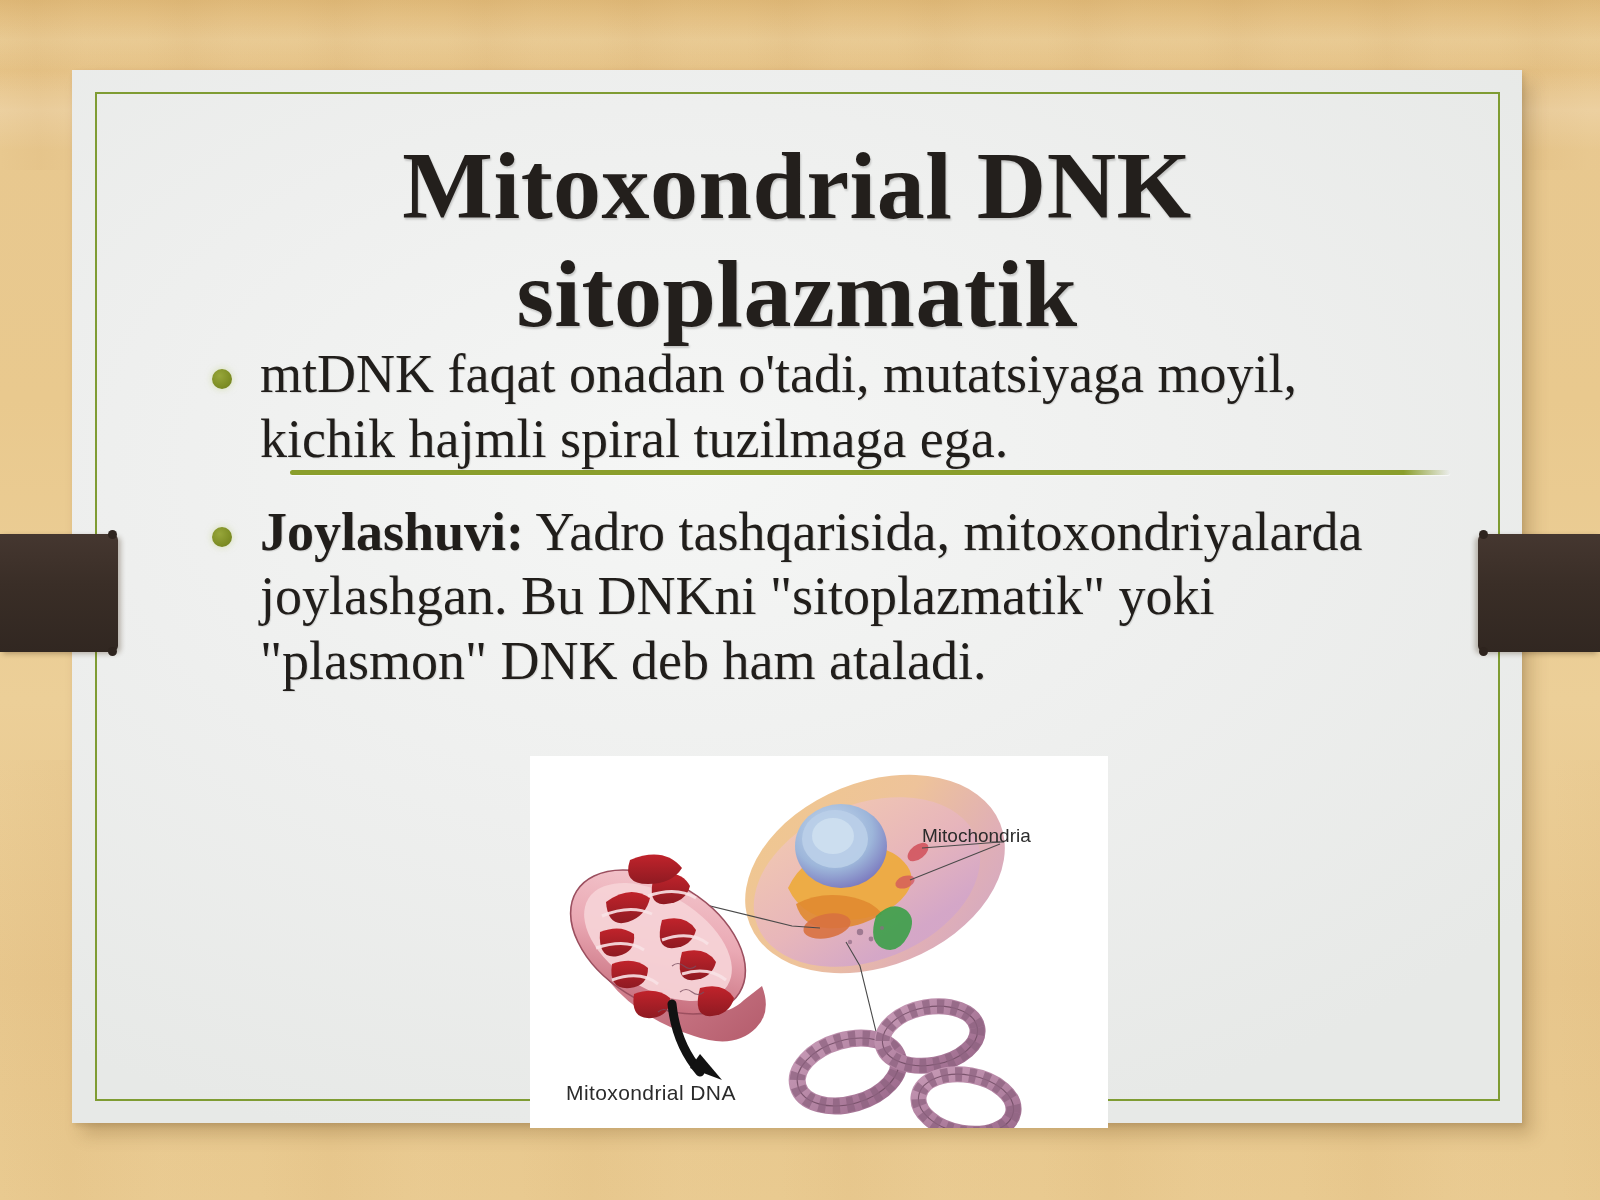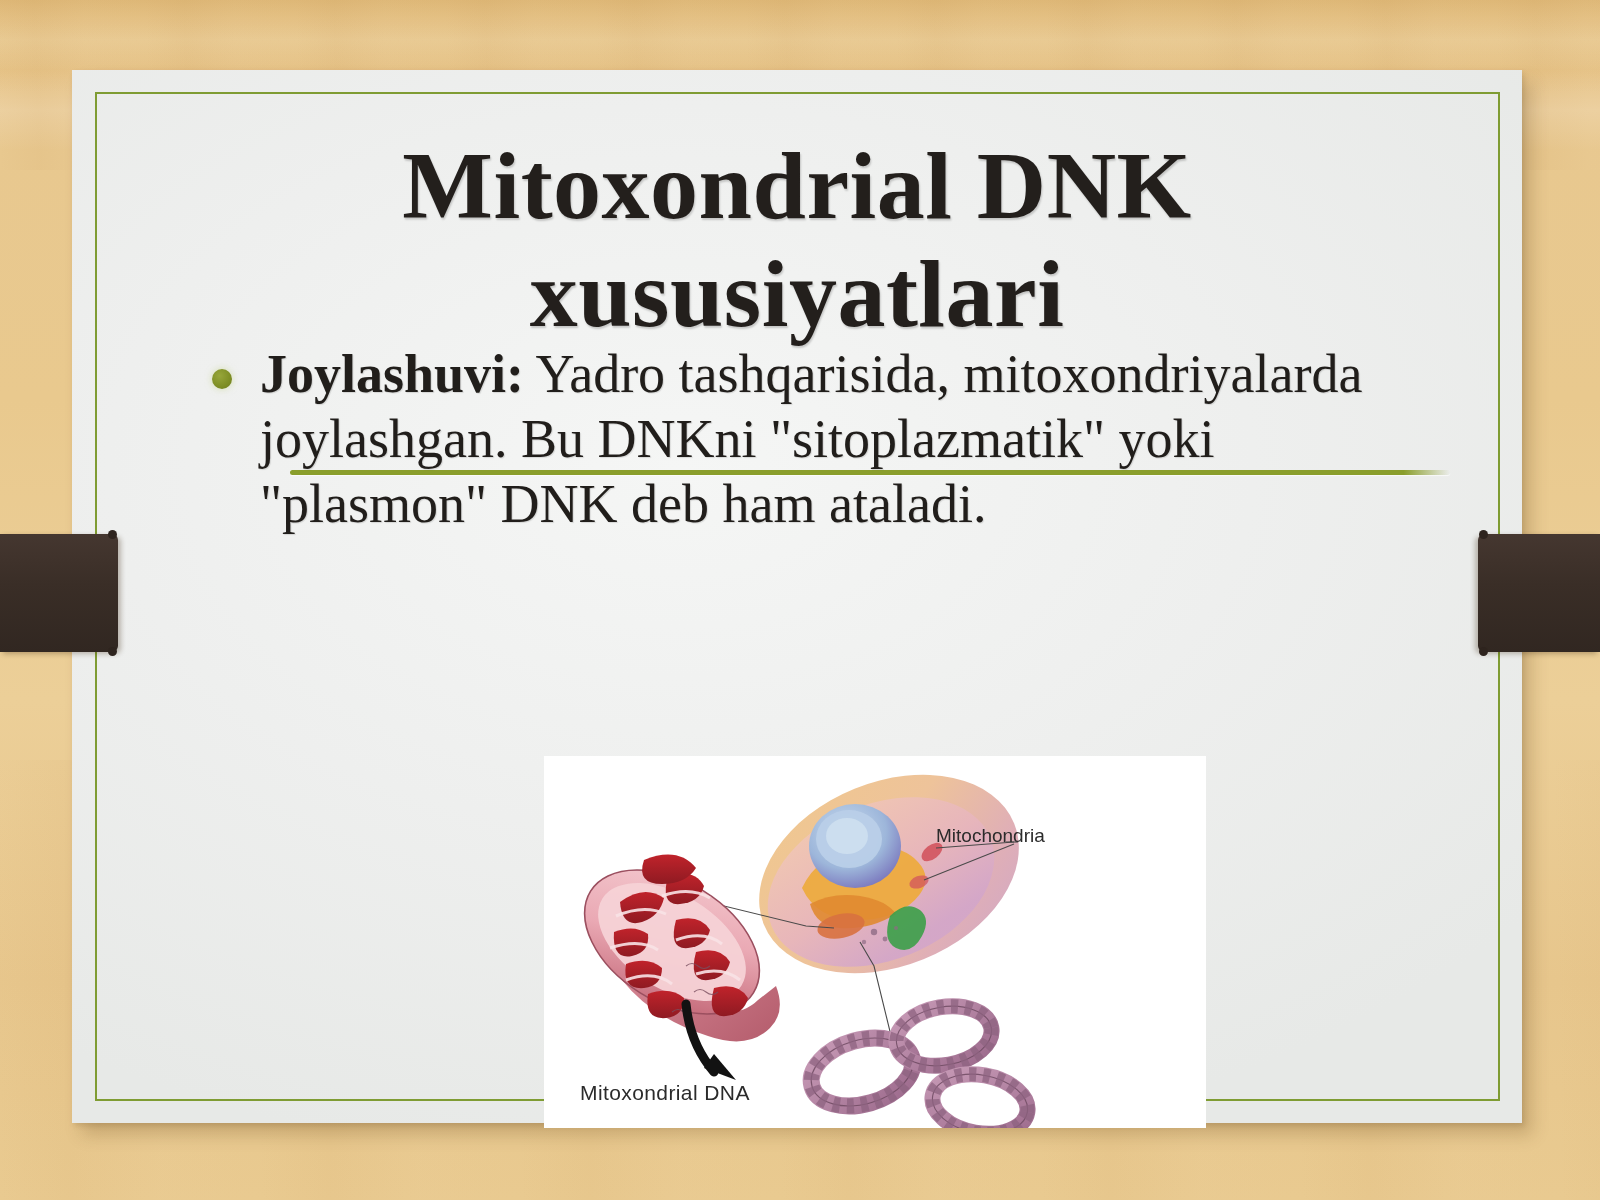--- a/index.html
+++ b/index.html
@@ -171,23 +171,23 @@
     width: 1160px;
     height: 5px;
     background: linear-gradient(90deg, #8a9e2c 0%, #8a9e2c 96%, rgba(138,158,44,0) 100%);
     border-radius: 3px;
     box-shadow: 0 1px 1px rgba(255,255,255,0.65);
   }
 
   
   #diagram-figure {
     position: absolute;
-    left: 472px;
+    left: 458px;
     top: 686px;
-    width: 662px;
+    width: 578px;
     height: 372px;
     background: #ffffff;
     overflow: hidden;
   }
   #diagram-svg { display: block; width: 578px; height: 372px; }
 
   .diagram-label {
     position: absolute;
     font-family: "Liberation Sans", "DejaVu Sans", sans-serif;
     color: #2b2b2b;
@@ -210,26 +210,30 @@
 
 <div id="wood-bg">
   <div id="wood-grain-1"></div>
   <div id="wood-grain-2"></div>
 </div>
 
 <div id="slide">
 
   <div id="slide-inner-border"></div>
 
-  <h1 id="slide-title">Mitoxondrial DNK xususiyatlari</h1>
+  <h1 id="slide-title">Mitoxondrial DNK sitoplazmatik</h1>
 
   <div id="green-rule"></div>
 
   <div id="body-list">
 
+    <div class="bullet-row">
+      <span class="bullet-marker"></span>
+      <p class="bullet-text"><span>mtDNK faqat onadan o'tadi, mutatsiyaga moyil, kichik hajmli spiral tuzilmaga ega.</span></p>
+    </div>
 
     <div class="bullet-row">
       <span class="bullet-marker"></span>
       <p class="bullet-text"><span class="lead">Joylashuvi:</span><span> Yadro tashqarisida, mitoxondriyalarda joylashgan. Bu DNKni "sitoplazmatik" yoki "plasmon" DNK deb ham ataladi.</span></p>
     </div>
 
   </div>
 
   <div id="diagram-figure">
 

